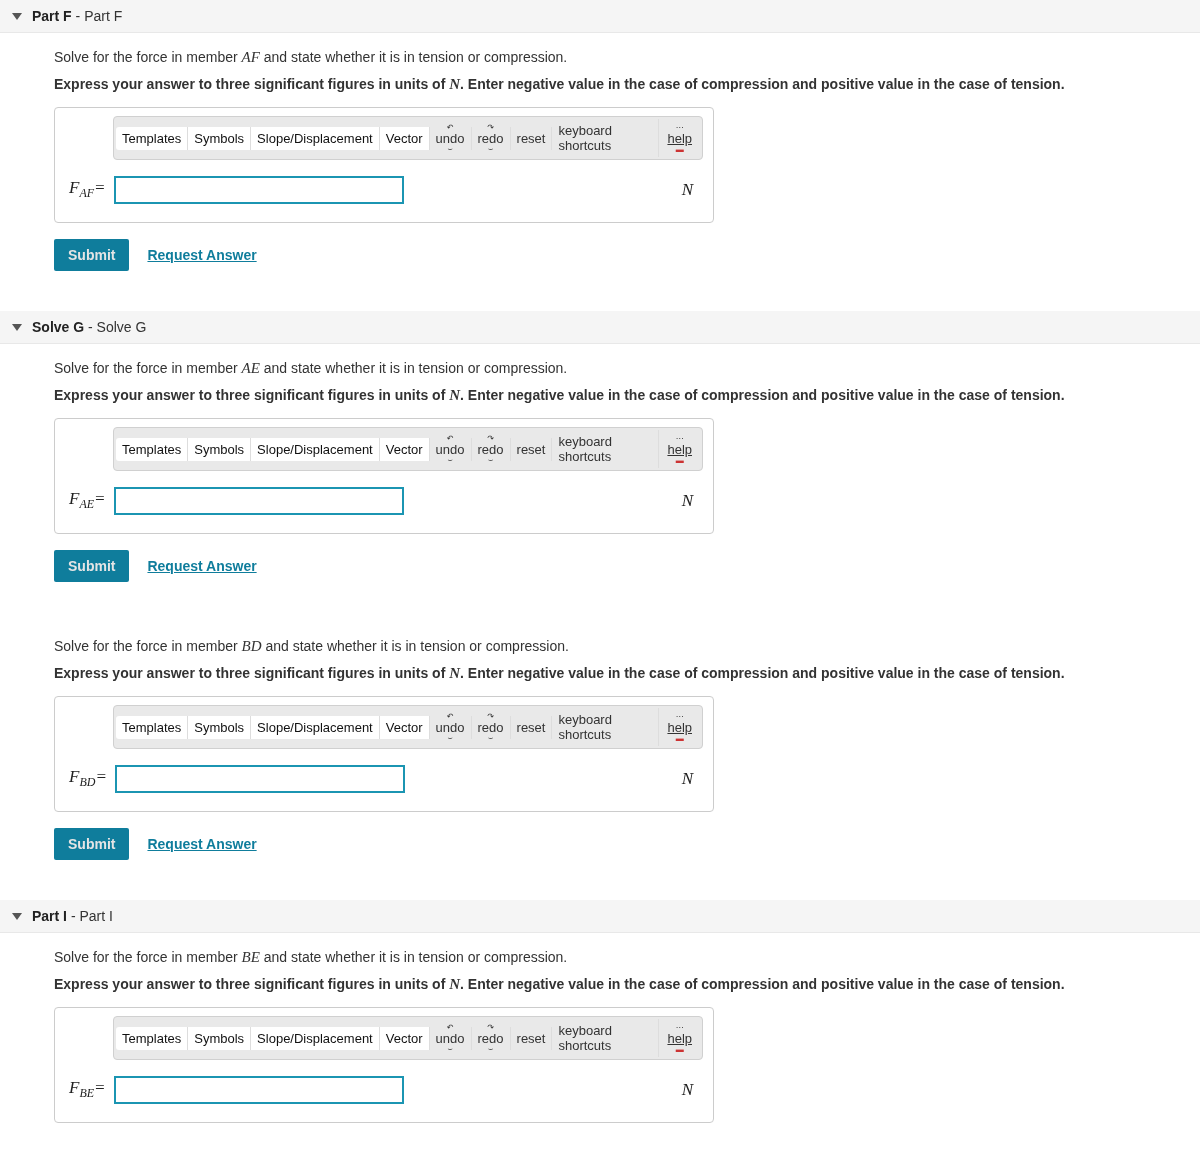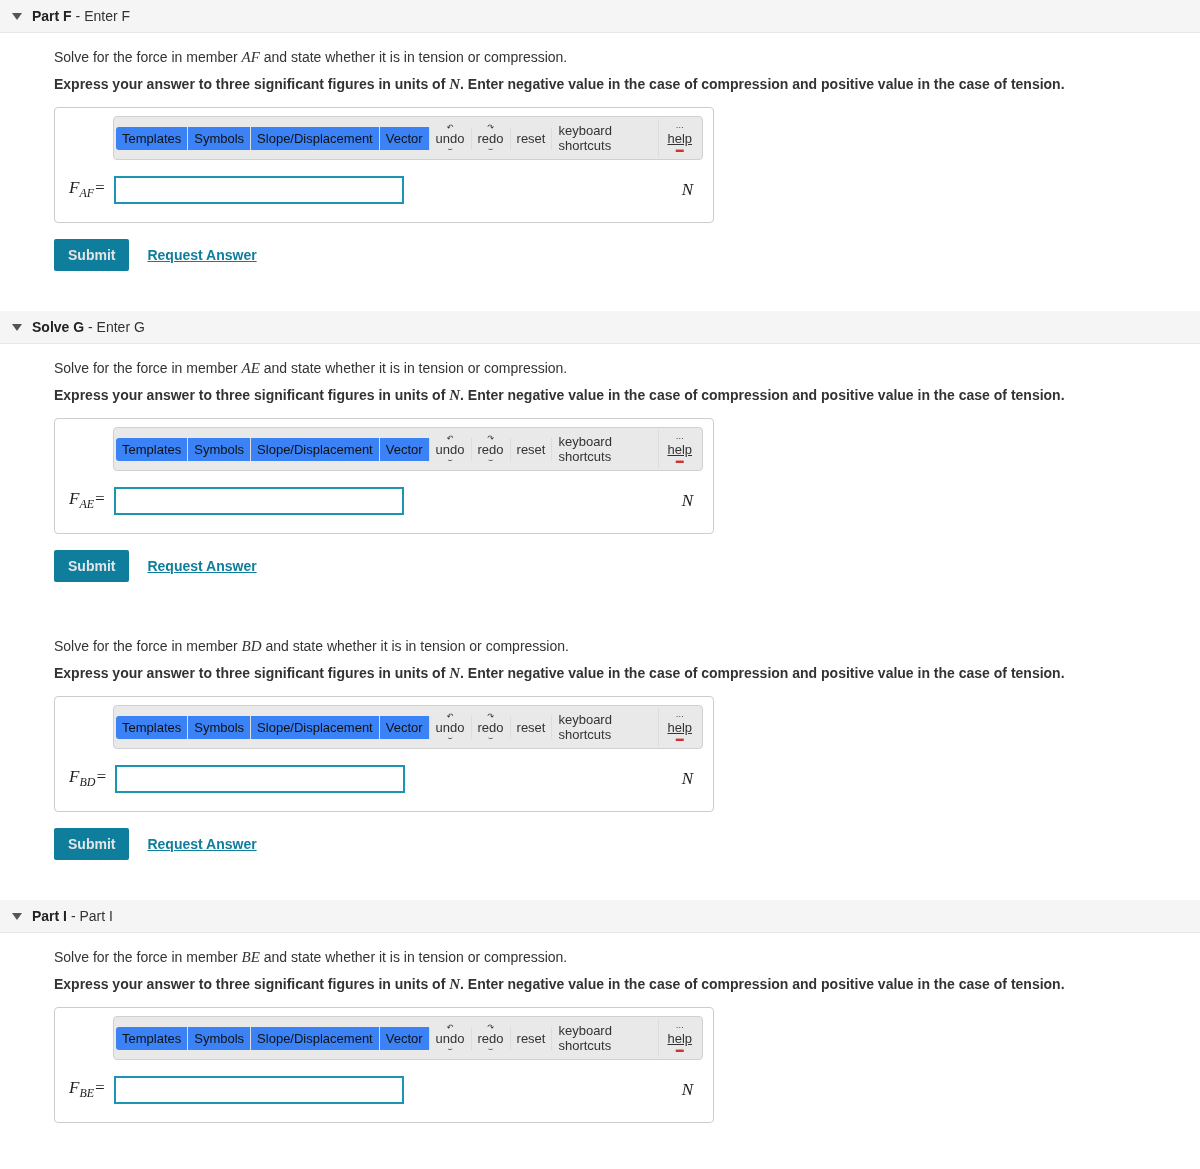--- a/index.html
+++ b/index.html
@@ -50,21 +50,21 @@
     background: #e9e9e9;
     border: 1px solid #d0d0d0;
     border-radius: 4px;
     display: inline-flex;
     align-items: center;
     padding: 2px;
     gap: 0;
     font-size: 13px;
   }
   .tb-btn {
-    background: #3b82f6;
+    background: #ffffff;
     color: #111;
     padding: 4px 6px;
     border-right: 1px solid #ddd;
     cursor: pointer;
     font-size: 13px;
     display: flex;
     align-items: center;
     position: relative;
   }
   .tb-btn:first-child { border-top-left-radius: 3px; border-bottom-left-radius: 3px; }
@@ -126,21 +126,21 @@
     font-size: 14px;
   }
 </style>
 </head>
 <body>
 
 <div id="container">
   <div class="part-block">
     <div class="part-header">
       <span class="caret-icon"></span>
-      <span class="part-title"><span>Part F</span><span class="part-subtitle"> - Enter F</span></span>
+      <span class="part-title"><span>Part F</span><span class="part-subtitle"> - Part F</span></span>
     </div>
     <div class="part-body">
       <div class="prompt">
         <span>Solve for the force in member </span><span class="prompt-italic">AF</span><span> and state whether it is in tension or compression.</span>
       </div>
       <div class="instructions">
         <span>Express your answer to three significant figures in units of </span><span class="unit-italic">N</span><span>. Enter negative value in the case of compression and positive value in the case of tension.</span>
       </div>
       <div class="answer-box">
         
@@ -163,21 +163,21 @@
       </div>
       <div class="action-row">
         <button class="submit-btn">Submit</button>
         <a class="request-link">Request Answer</a>
       </div>
     </div>
   </div>
   <div class="part-block">
     <div class="part-header">
       <span class="caret-icon"></span>
-      <span class="part-title"><span>Solve G</span><span class="part-subtitle"> - Enter G</span></span>
+      <span class="part-title"><span>Solve G</span><span class="part-subtitle"> - Solve G</span></span>
     </div>
     <div class="part-body">
       <div class="prompt">
         <span>Solve for the force in member </span><span class="prompt-italic">AE</span><span> and state whether it is in tension or compression.</span>
       </div>
       <div class="instructions">
         <span>Express your answer to three significant figures in units of </span><span class="unit-italic">N</span><span>. Enter negative value in the case of compression and positive value in the case of tension.</span>
       </div>
       <div class="answer-box">
         

